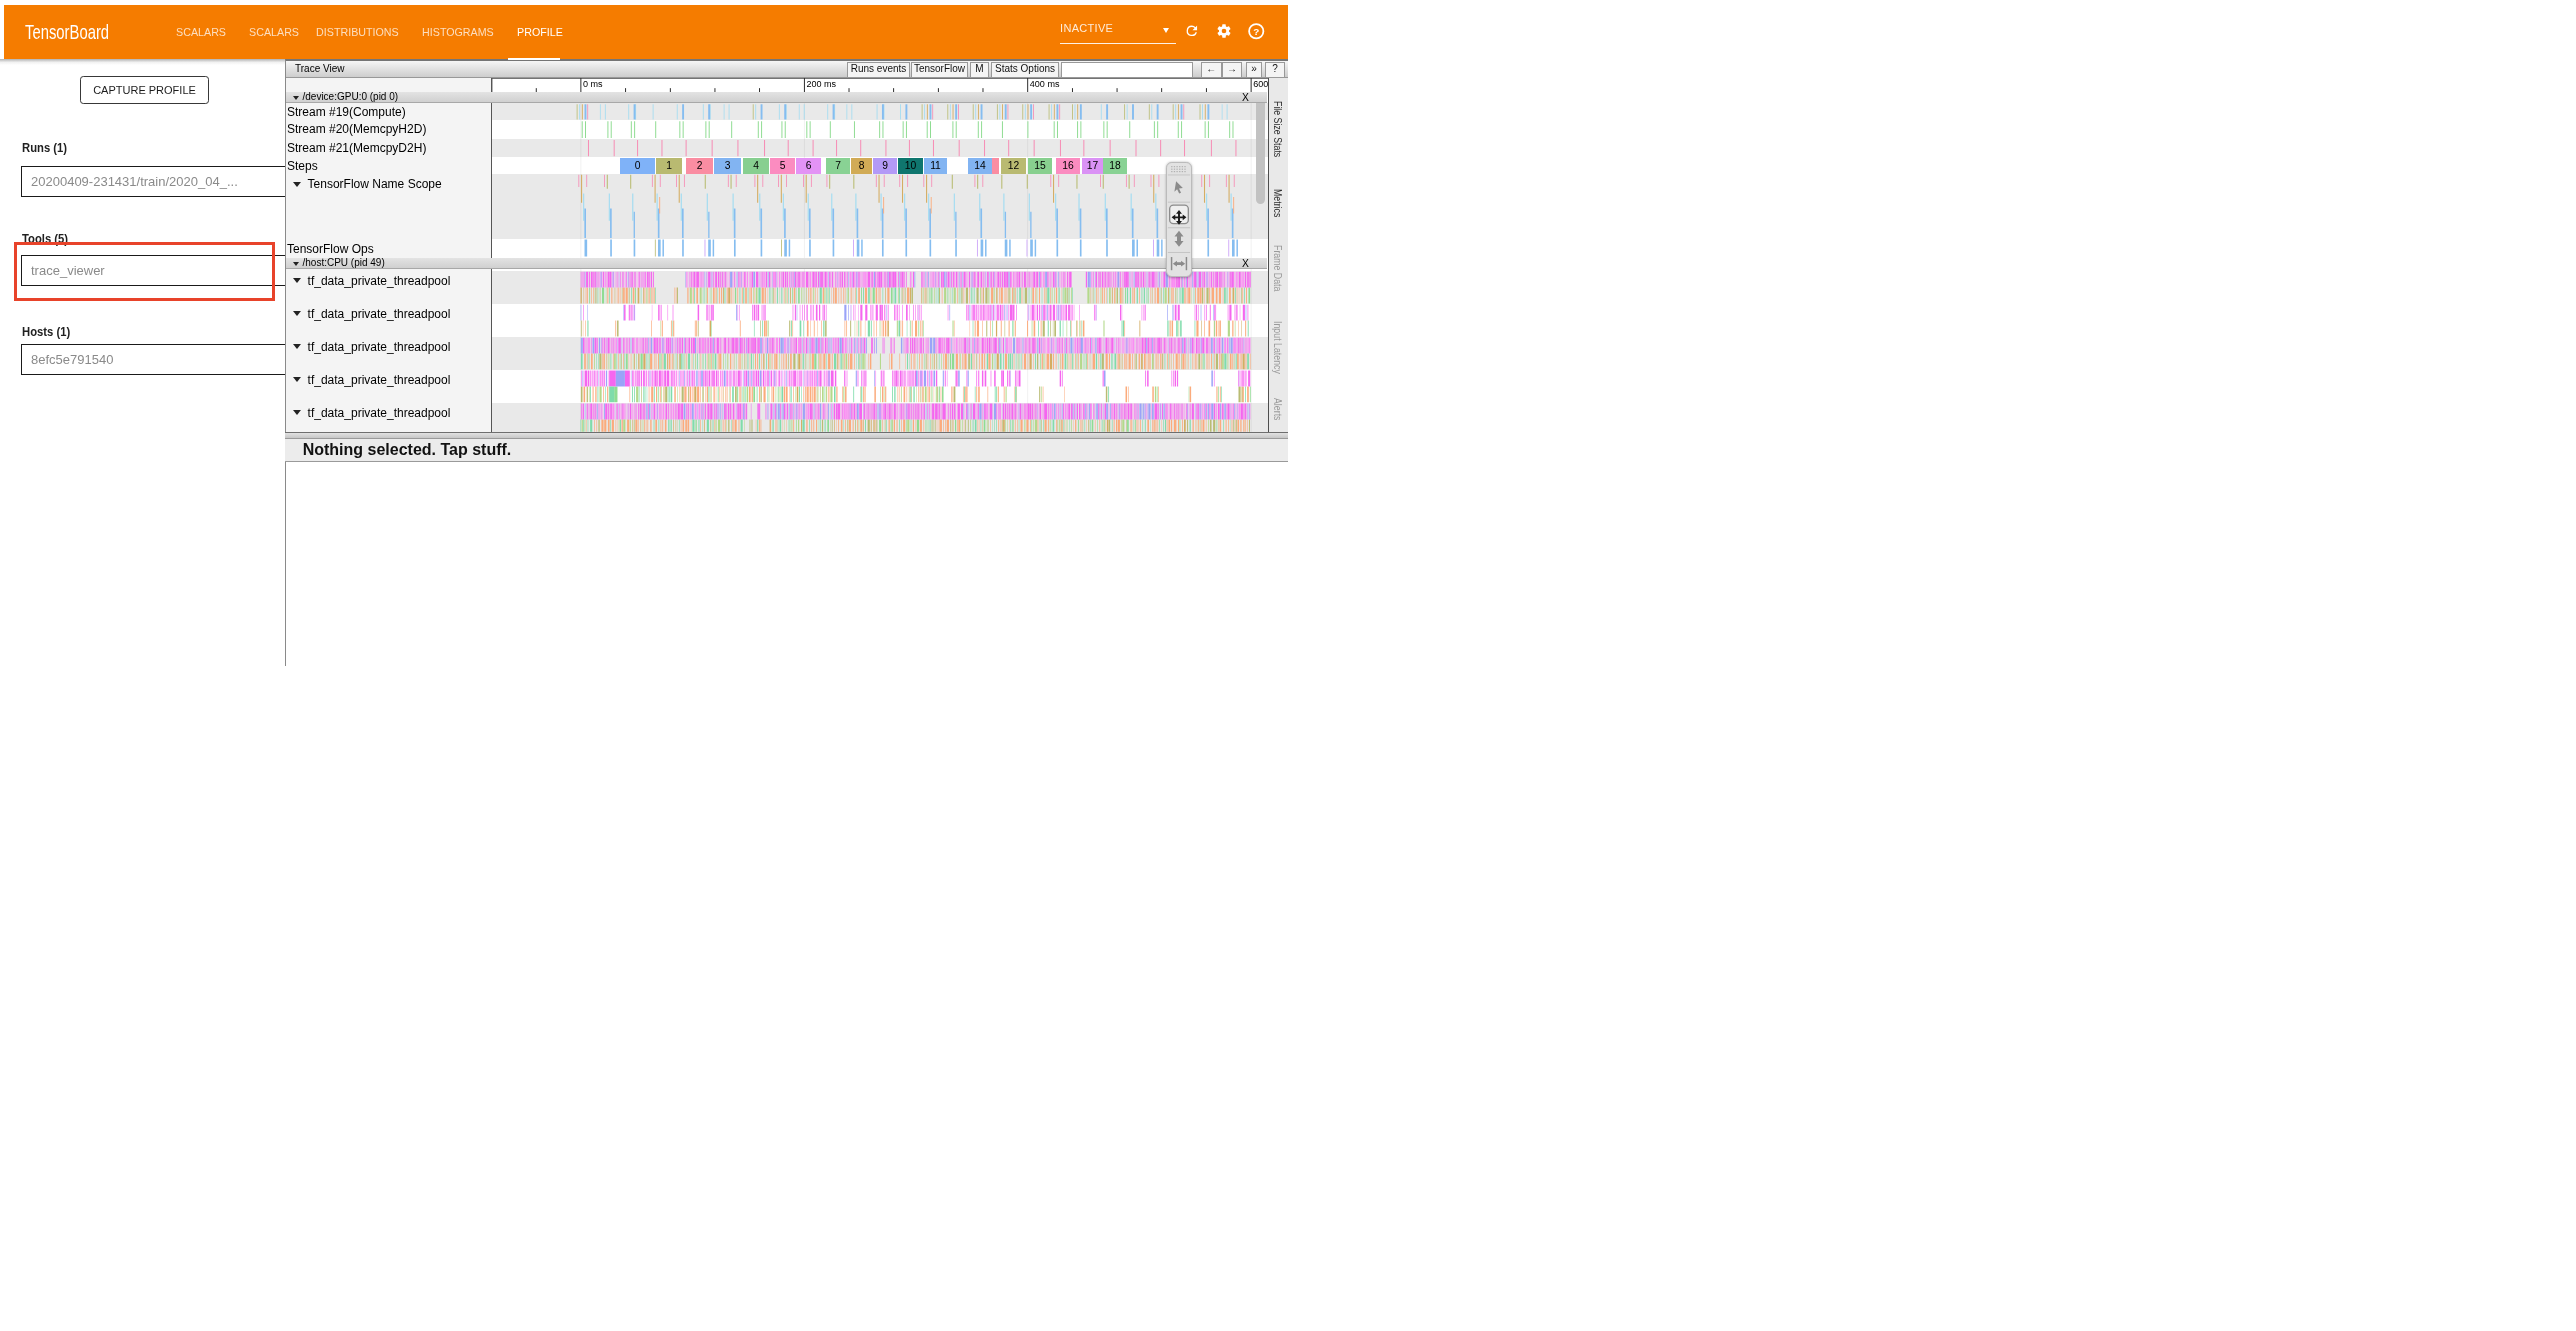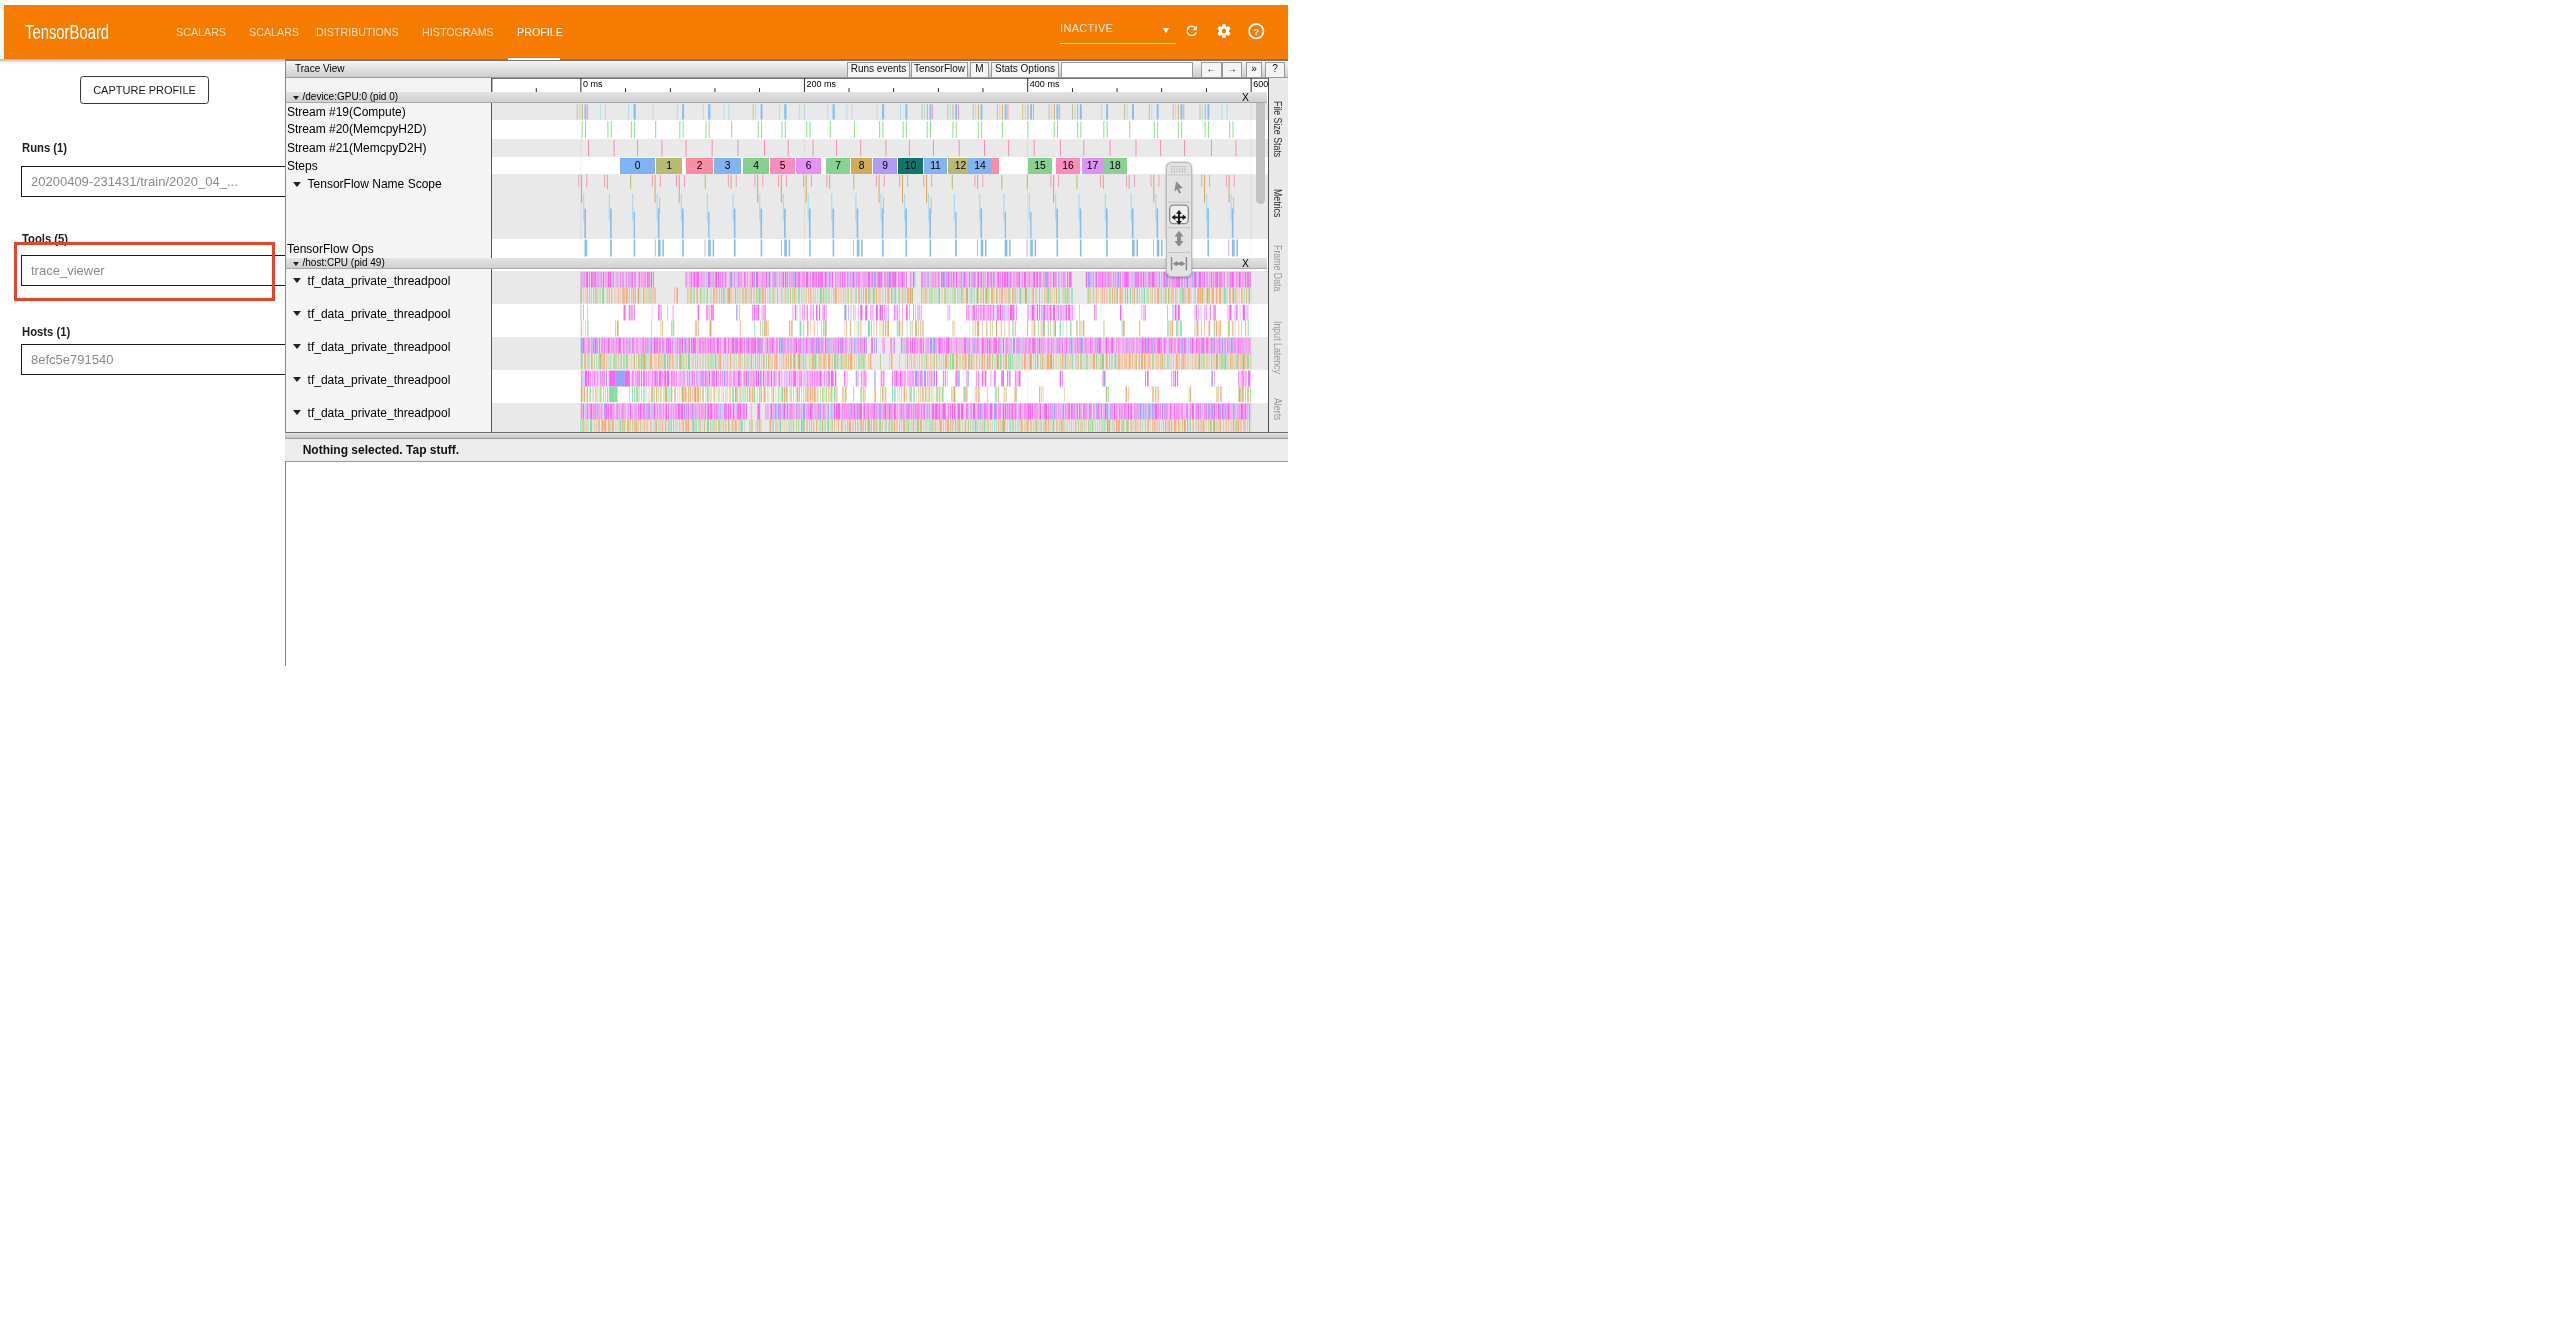--- a/index.html
+++ b/index.html
@@ -32,21 +32,21 @@
 .trow{position:absolute;left:492px;width:776px}
 .tlabel{position:absolute;font-size:12px;color:#000;white-space:nowrap;z-index:3;display:flex;align-items:center}
 .tlabel .tri{width:0;height:0;border-left:4.1px solid transparent;border-right:4.1px solid transparent;border-top:5px solid #222;margin-right:6.6px}
 .step{position:absolute;top:158px;height:15.7px;font-size:10.3px;color:#000;text-align:center;line-height:15.7px;z-index:2}
 #sbcol{position:absolute;left:1254px;top:78px;width:14px;height:354px}
 #sbthumb{position:absolute;left:1256px;top:92px;width:8.7px;height:112px;background:#c2c2c2;border-radius:4.5px}
 #tabstrip{position:absolute;left:1268px;top:78px;width:20px;height:354px;background:#e9e9e9;border-left:1.8px solid #4e4e4e}
 .vtab{position:absolute;left:1272px;writing-mode:vertical-rl;font-size:11px;white-space:nowrap;z-index:2;transform:scale(1,0.8);transform-origin:top left}
 #sep1{position:absolute;left:285px;top:432px;width:1003px;height:1.2px;background:#6e6e6e}
 #sep2{position:absolute;left:285px;top:433px;width:1003px;height:6.2px;background:linear-gradient(#e2e2e2,#c6c6c6);border-bottom:0.8px solid #9a9a9a}
-#nosel{position:absolute;left:285px;top:439px;width:1003px;height:23px;background:#ececec;border-bottom:1.2px solid #9a9a9a;font-size:12px;font-weight:700;color:#111;line-height:22px}
+#nosel{position:absolute;left:285px;top:439px;width:1003px;height:23px;background:#ececec;border-bottom:1.2px solid #9a9a9a;font-size:16px;font-weight:700;color:#111;line-height:22px}
 #palette{position:absolute;left:1166px;top:162px;width:25.5px;height:115px;background:#e2e2e2;border:0.8px solid #bbb;border-radius:5.8px;box-shadow:0 0.8px 2.5px rgba(0,0,0,0.3);z-index:6}
 </style></head><body>
 <div id="hdr">
   <span class="logo">TensorBoard</span>
   <span class="nav" style="left:172px">SCALARS</span>
   <span class="nav" style="left:245px">SCALARS</span>
   <span class="nav" style="left:312px">DISTRIBUTIONS</span>
   <span class="nav" style="left:418px">HISTOGRAMS</span>
   <span class="nav" style="left:513px;color:#fff">PROFILE</span>
 </div>
@@ -136,21 +136,21 @@
 <div class="step" style="left:686px;width:27px;background:#fa8da2">2</div>
 <div class="step" style="left:714px;width:27px;background:#82b4f2">3</div>
 <div class="step" style="left:743px;width:26px;background:#87cf90">4</div>
 <div class="step" style="left:770px;width:25px;background:#fb8cc0">5</div>
 <div class="step" style="left:796px;width:25px;background:#e393f5">6</div>
 <div class="step" style="left:826px;width:24px;background:#89d294">7</div>
 <div class="step" style="left:851px;width:21px;background:#d1ab56">8</div>
 <div class="step" style="left:873px;width:24px;background:#b39af7">9</div>
 <div class="step" style="left:898px;width:25px;background:#0f766e">10</div>
 <div class="step" style="left:924px;width:23px;background:#82b4f2">11</div>
-<div class="step" style="left:948px;width:25px;background:#b9ba71">12</div>
+<div class="step" style="left:1001px;width:25px;background:#b9ba71">12</div>
 <div class="step" style="left:974px;width:25px;background:#fa8da2">13</div>
 <div class="step" style="left:968px;width:24px;background:#82b4f2">14</div>
 <div class="step" style="left:1028px;width:24px;background:#88d08f">15</div>
 <div class="step" style="left:1056px;width:24px;background:#fb8cc0">16</div>
 <div class="step" style="left:1082px;width:21px;background:#da92f5">17</div>
 <div class="step" style="left:1103px;width:24px;background:#89d294">18</div>
 <svg width="983" height="354" viewBox="0 0 1193 429" style="position:absolute;left:285px;top:78px;z-index:1">
 <rect x="250.8" y="0" width="942.2" height="17" fill="#fff"></rect>
     <rect x="250.8" y="0" width="0.9" height="17" fill="#444"></rect>
     <rect x="250.8" y="0" width="942.2" height="0.9" fill="#444"></rect>

